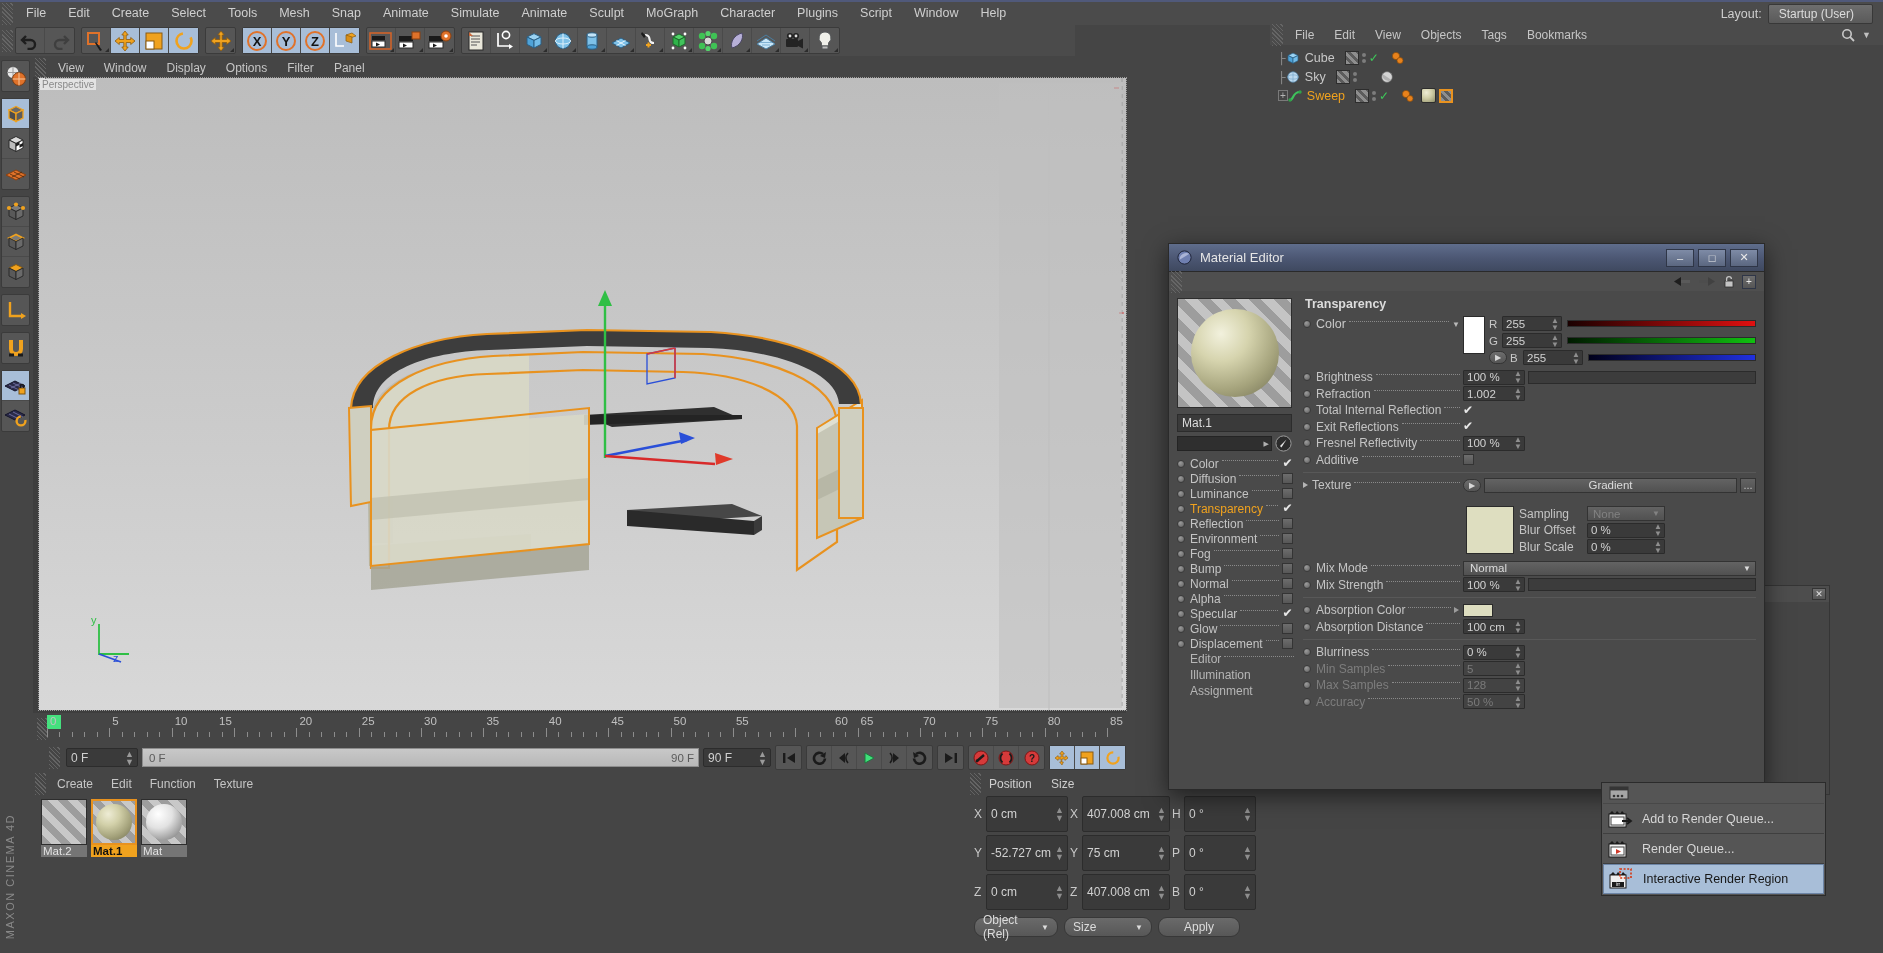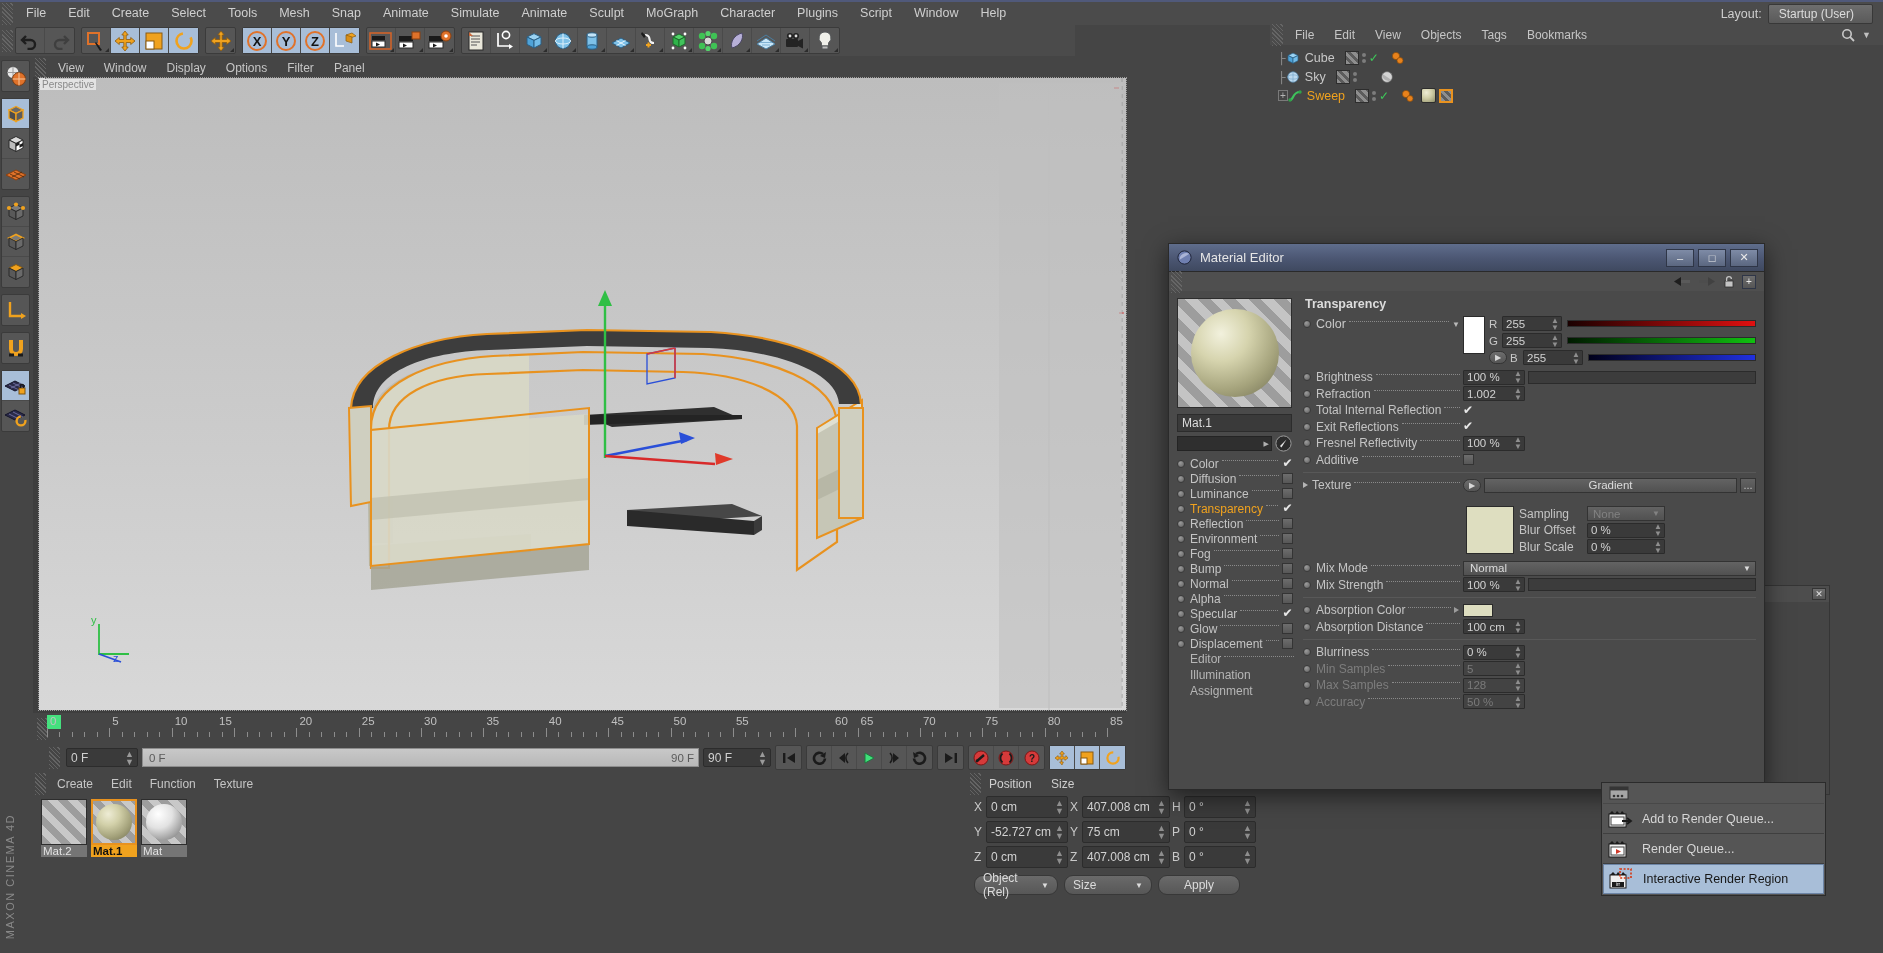--- a/index.html
+++ b/index.html
@@ -98,21 +98,21 @@
   .matchip .cap { font-size:11.5px; text-align:left; padding:0 2px; background:#757575; color:#e2e2e2;}
   .matchip.selected .cap { background:#f0a21e; color:#111; font-weight:bold;}
 
   
   .coords { position:absolute; left:968px; top:775px; width:300px; height:145px; background:#454545;}
   .co-head { display:flex; align-items:center; height:18px; }
   .co-head span { font-size:12px; color:#cfcfcf; }
   .co-rows { padding:3px 0 0 6px; }
   .co-row { display:flex; align-items:center; gap:2px; margin-bottom:3px; }
   .co-row .ax { width:10px; font-size:12px; color:#c9c9c9; }
-  .cfield { background:#3a3a3a; border:1px solid #2c2c2c; height:22px; border-radius:2px;
+  .cfield { background:#3a3a3a; border:1px solid #2c2c2c; height:36px; border-radius:2px;
     display:flex; align-items:center; padding:0 12px 0 4px; color:#d2d2d2; font-size:12px;
     position:relative;}
   .cfield .spin{ position:absolute; right:3px; color:#8e8e8e; font-size:9px; line-height:8px;}
   .co-foot { display:flex; gap:6px; padding:4px 0 0 6px; }
   .cbtn { background:linear-gradient(#6a6a6a,#575757); border:1px solid #383838; border-radius:9px;
     height:20px; display:flex; align-items:center; justify-content:center; gap:6px;
     color:#dcdcdc; font-size:12px; padding:0 8px;}
 
   
   .objmgr { position:absolute; left:1270px; top:25px; width:613px; height:585px; background:#454545; }

